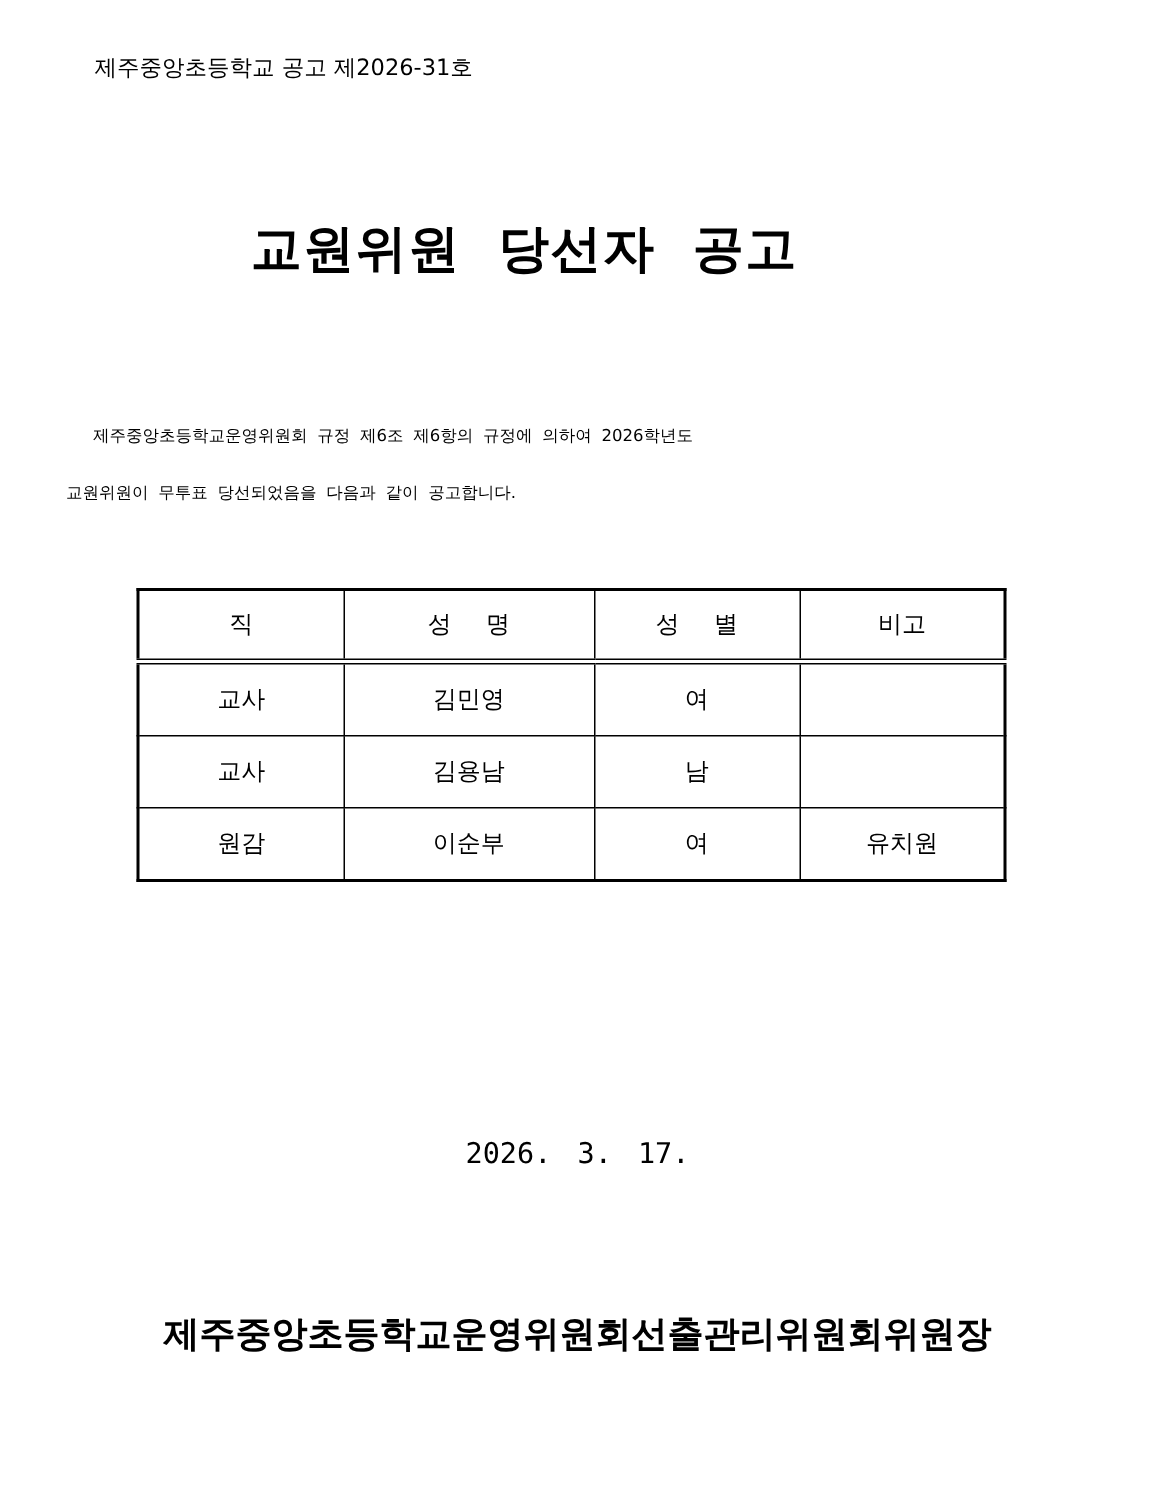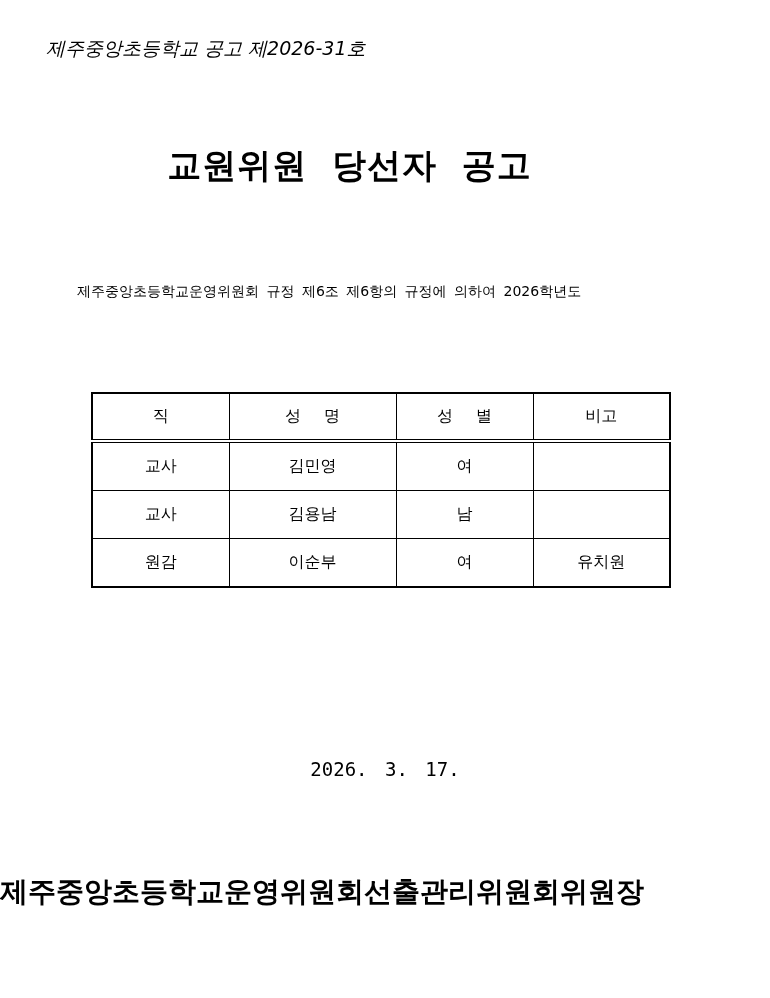--- a/index.html
+++ b/index.html
@@ -10,43 +10,42 @@
     body {
       width: 770px;
       height: 998px;
       position: relative;
       overflow: hidden;
       color: #000000;
       font-family: "DejaVu Sans", "Liberation Sans", sans-serif;
     }
     .notice-number {
       position: absolute;
-      left: 46px;
+      left: 63px;
       top: 36px;
-      font-size: 19px;
+      font-size: 15px;
       letter-spacing: 0px;
-      font-style: italic;
     }
     .doc-title {
       position: absolute;
       left: 0;
       width: 699px;
       top: 143px;
       text-align: center;
       font-size: 34px;
       font-weight: bold;
       letter-spacing: 1px;
       word-spacing: 12px;
     }
     .body-text {
       position: absolute;
-      left: 59px;
+      left: 44px;
       top: 272px;
       width: 690px;
-      font-size: 14px;
+      font-size: 11px;
       line-height: 38px;
       text-align: justify;
       text-align-last: left;
       word-spacing: 3px;
     }
     .body-text .indent { display: inline-block; width: 18px; }
     .members-table {
       position: absolute;
       left: 91px;
       top: 392px;
@@ -82,35 +81,36 @@
       text-align: center;
       font-size: 19px;
       word-spacing: 6px;
       font-family: "DejaVu Sans Mono", "Liberation Mono", monospace;
     }
     .issuer {
       position: absolute;
       left: 0;
       width: 770px;
       top: 873px;
-      text-align: left;
-      font-size: 28px;
+      text-align: center;
+      font-size: 24px;
       font-weight: bold;
       letter-spacing: 0px;
     }
   </style>
 </head>
 <body>
 
 <div class="notice-number">제주중앙초등학교 공고 제2026-31호</div>
 
 <div class="doc-title">교원위원 당선자 공고</div>
 
 <div class="body-text">
   <span class="indent"></span><span>제주중앙초등학교운영위원회 규정 제6조 제6항의 규정에 의하여 2026학년도</span><br>
+  <span>교원위원이 무투표 당선되었음을 다음과 같이 공고합니다.</span>
 </div>
 
 <table class="members-table">
   <colgroup>
     <col class="c1">
       <col class="c2">
       <col class="c3">
       <col class="c4">
   </colgroup>
   <thead>

